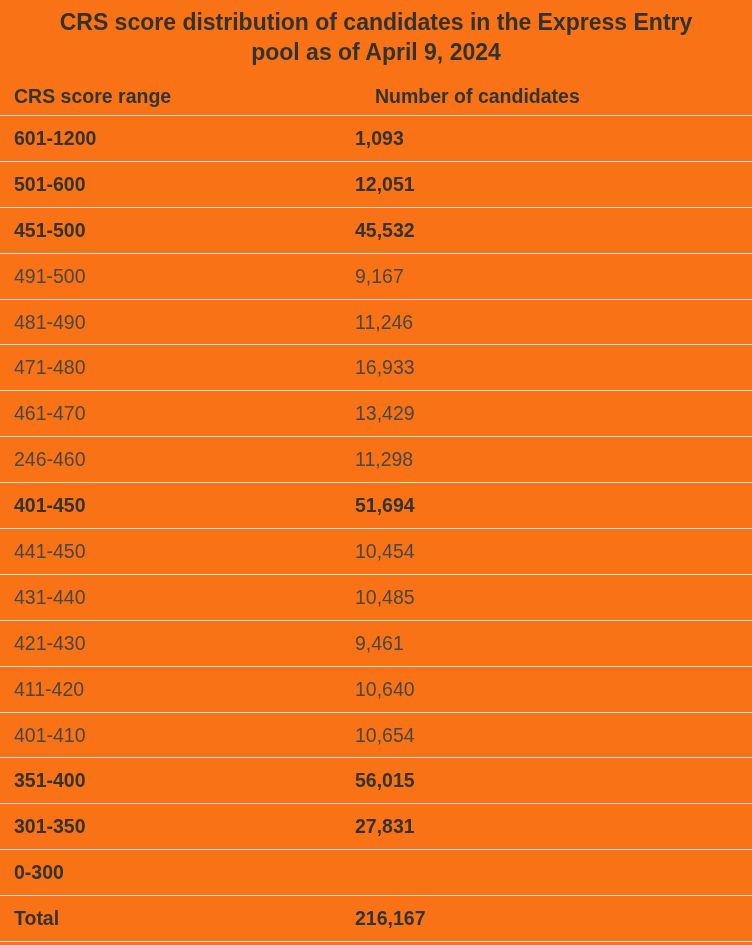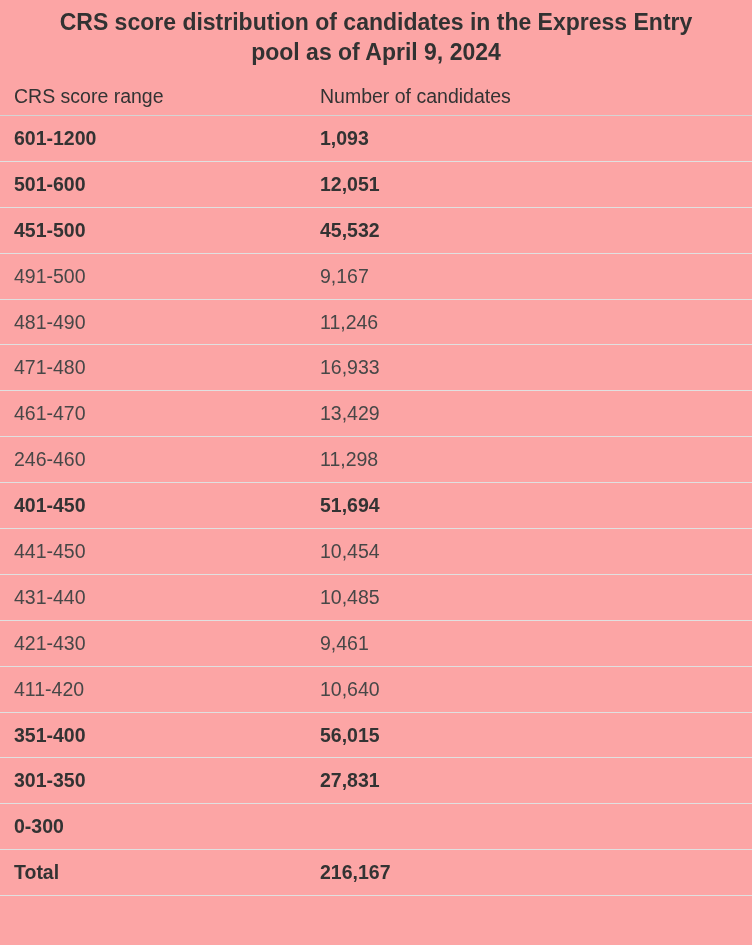--- a/index.html
+++ b/index.html
@@ -7,21 +7,21 @@
     padding: 0;
     width: 752px;
     height: 945px;
     background: #ffffff;
     overflow: hidden;
     font-family: "Liberation Sans", sans-serif;
   }
   .page {
     width: 752px;
     height: 945px;
-    background: #fca5a5;
+    background: #f97316;
   }
   .title {
     margin: 0;
     padding: 7px 10px 0 10px;
     text-align: center;
     font-size: 23px;
     line-height: 30px;
     font-weight: 700;
     color: #323232;
     height: 78px;
@@ -33,23 +33,24 @@
   }
   .table {
     width: 752px;
   }
   .thead {
     display: flex;
     align-items: center;
     height: 38px;
     box-sizing: border-box;
     border-bottom: 1px solid #d4d4d4;
-    font-weight: 400;
+    font-weight: 700;
     font-size: 19.5px;
     color: #333333;
+    gap: 20px;
   }
   .trow {
     display: flex;
     align-items: center;
     height: 45.9px;
     box-sizing: border-box;
     border-bottom: 1px solid #e0e0e0;
     font-size: 19.5px;
     font-weight: 400;
     color: #474747;
@@ -58,20 +59,21 @@
     font-weight: 700;
     color: #333333;
   }
   .cell.c1 {
     flex: 0 0 320px;
     padding-left: 14px;
     box-sizing: border-box;
   }
   .cell.c2 {
     flex: 1 1 auto;
+    margin-left: 35px;
   }
 </style>
 </head>
 <body>
 
 <div class="page">
 
   <h1 class="title"><span class="tline">CRS score distribution of candidates in the Express Entry</span><br><span class="tline">pool as of April 9, 2024</span></h1>
 
   <div class="table">
@@ -140,20 +142,24 @@
   <div class="trow">
     <div class="cell c1">421-430</div>
     <div class="cell c2">9,461</div>
   </div>
 
   <div class="trow">
     <div class="cell c1">411-420</div>
     <div class="cell c2">10,640</div>
   </div>
 
+  <div class="trow">
+    <div class="cell c1">401-410</div>
+    <div class="cell c2">10,654</div>
+  </div>
 
   <div class="trow bold">
     <div class="cell c1">351-400</div>
     <div class="cell c2">56,015</div>
   </div>
 
   <div class="trow bold">
     <div class="cell c1">301-350</div>
     <div class="cell c2">27,831</div>
   </div>

